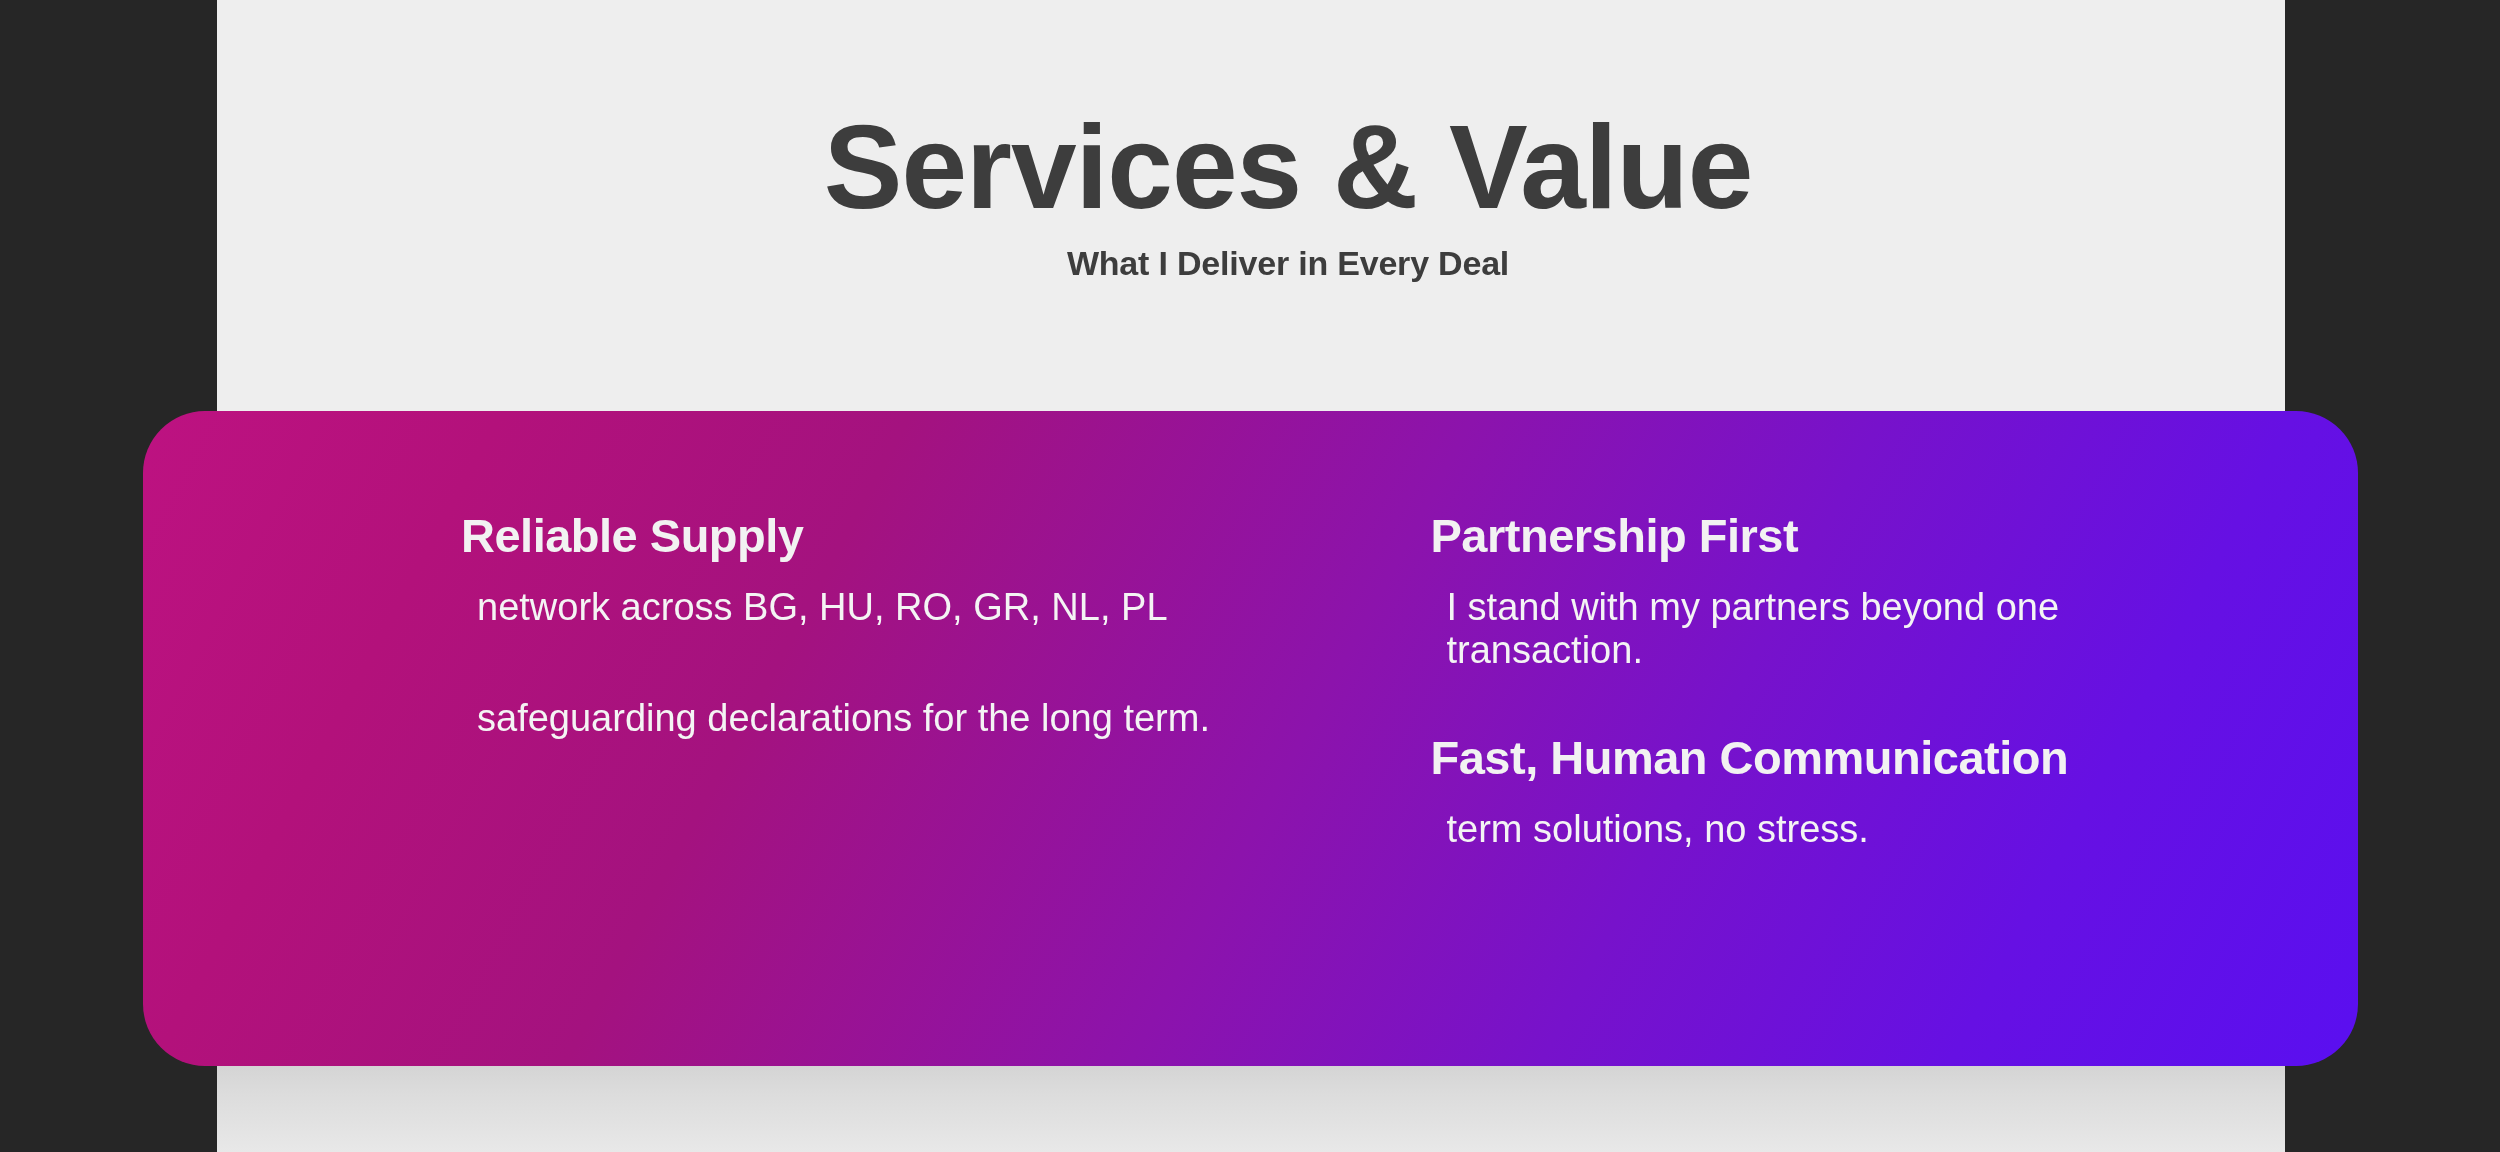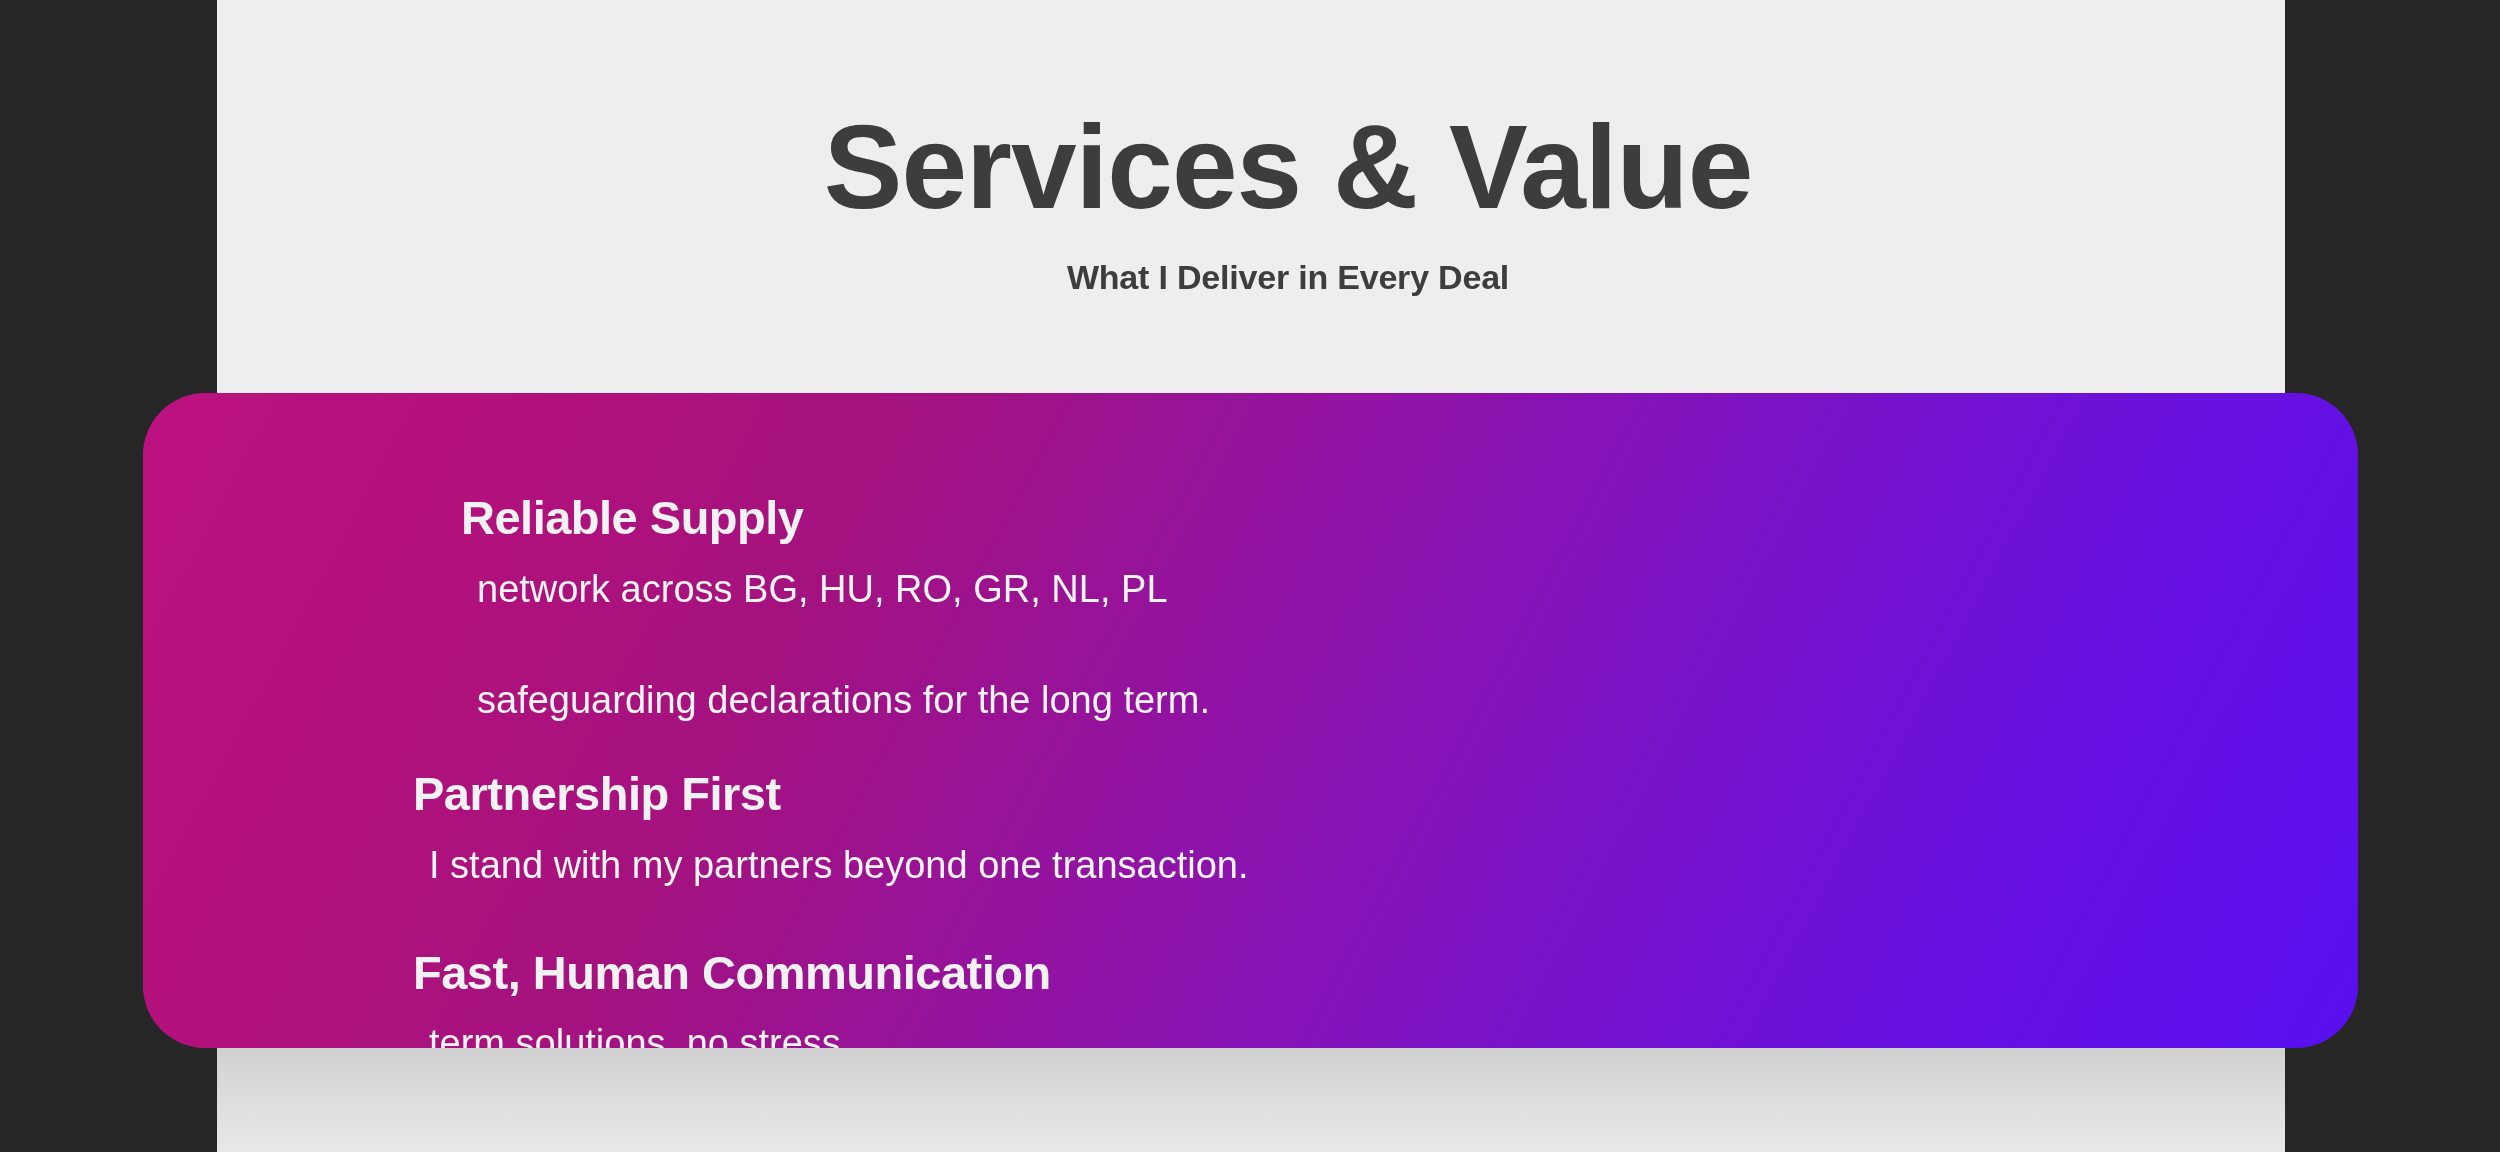--- a/index.html
+++ b/index.html
@@ -55,48 +55,48 @@
   .page-title {
     margin: 0;
     padding-top: 108px;
     font-size: 118px;
     font-weight: 700;
     line-height: 1.0;
     letter-spacing: -1px;
     color: #3d3d3d;
   }
   .page-subtitle {
-    margin: 14px;
+    margin: 0;
     padding-top: 18px;
     font-size: 34px;
     font-weight: 700;
     letter-spacing: -0.2px;
     color: #3d3d3d;
   }
 
   
   .value-card {
     position: absolute;
     left: 143px;
-    top: 393px;
+    top: 411px;
     width: 2215px;
     height: 655px;
     border-radius: 62px;
     background: linear-gradient(118deg,
         #bd1281 0%,
         #b3117b 14%,
         #a4127f 30%,
         #8c13ac 52%,
         #7712cb 68%,
         #6610e3 84%,
         #5a0ff0 100%);
     box-sizing: border-box;
     padding: 70px 90px 70px 90px;
     display: flex;
-    flex-direction: column;
+    flex-direction: row;
     align-items: flex-start;
     overflow: hidden;
   }
 
   .card-column {
     flex: 0 0 50%;
     box-sizing: border-box;
     padding-left: 228px;
     padding-top: 30px;
   }

